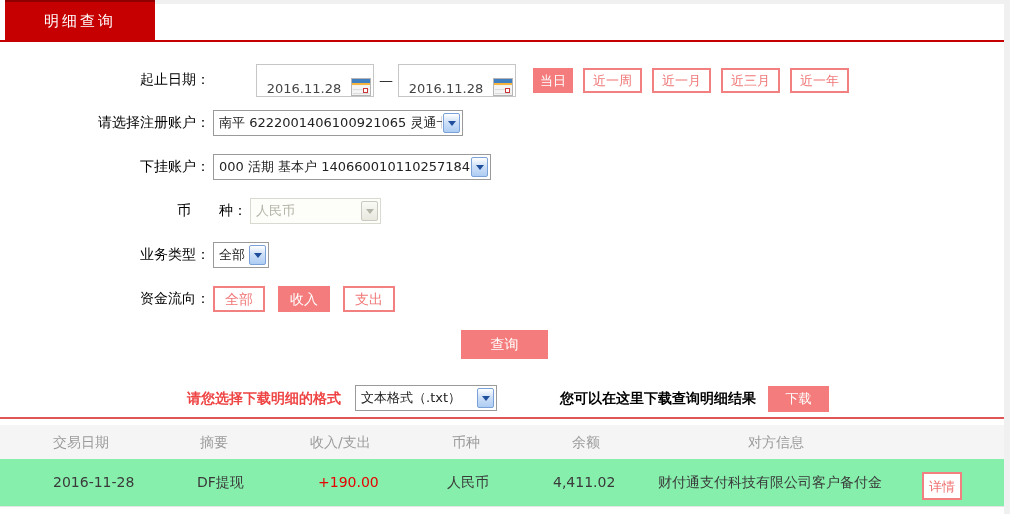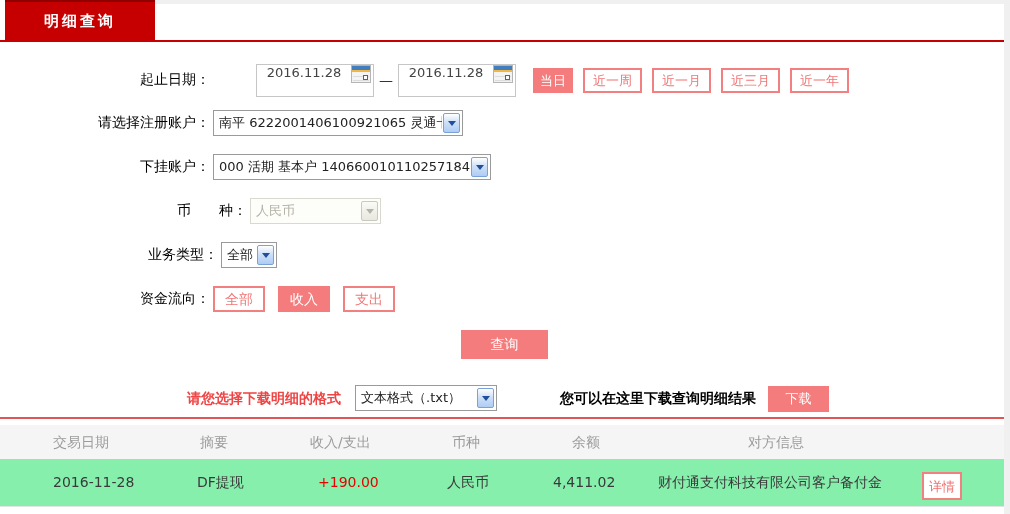--- a/index.html
+++ b/index.html
@@ -3,28 +3,28 @@
 <meta charset="utf-8">
 <style>
   html,body{margin:0;padding:0;}
   body{font-family:"DejaVu Sans","Liberation Sans",sans-serif;background:#fff;}
   .page{position:relative;width:1010px;height:514px;background:#fff;overflow:hidden;font-size:14px;color:#333;}
   .edge-top{position:absolute;left:155px;top:0;width:855px;height:4px;background:#f0f0f0;}
   .edge-right{position:absolute;left:1004px;top:0;width:6px;height:514px;background:#f0f0f0;}
   
   .tab{position:absolute;left:5px;top:0;width:150px;height:40px;background:#c60000;border-top:2px solid #8f0000;
        box-sizing:border-box;display:flex;align-items:center;justify-content:center;cursor:pointer;}
-  .tab span{color:#fff;font-size:15px;font-weight:bold;letter-spacing:3px;}
+  .tab span{color:#fff;font-size:15px;font-weight:normal;letter-spacing:3px;}
   .tab-underline{position:absolute;left:0;top:40px;width:1004px;height:2px;background:#c60000;}
   
   .form-row{position:absolute;left:0;display:flex;align-items:center;height:26px;}
   .form-label{width:210px;text-align:right;color:#000;font-size:14px;flex:0 0 210px;white-space:pre;}
   .controls{display:flex;align-items:center;margin-left:3px;}
   
-  .date-input{display:flex;align-items:flex-start;width:118px;height:33px;border:1px solid #c6c6c6;box-sizing:border-box;
+  .date-input{display:flex;align-items:flex-end;width:118px;height:33px;border:1px solid #c6c6c6;box-sizing:border-box;
               background:#fff;cursor:text;}
   .date-input .dval{flex:1;text-align:center;font-size:13px;color:#444;}
   .dash{margin:0 5px;color:#333;}
   .cal-icon{position:relative;width:20px;height:18px;margin-right:2px;display:inline-block;background:#f2f2f2;
             border:1px solid #b5b5b5;box-sizing:border-box;cursor:pointer;flex:0 0 20px;}
   .cal-top{position:absolute;left:0;right:0;top:0;height:4px;background:#3f7ec0;}
   .cal-stripe{position:absolute;left:0;right:0;top:4px;height:2px;background:#f5b53f;}
   .cal-grid{position:absolute;left:1px;right:1px;top:7px;bottom:1px;
             background:repeating-linear-gradient(0deg,#dcdcdc 0 1px,#f4f4f4 1px 4px),
                        repeating-linear-gradient(90deg,#dcdcdc 0 1px,transparent 1px 4px);}
@@ -140,21 +140,21 @@
     <div class="controls">
       <div class="select disabled" style="width:131px;">
         <span class="select-value">人民币</span>
         <span class="select-arrow">
             <i></i>
           </span>
       </div>
     </div>
   </div>
 
-  <div class="form-row" style="top:242px;padding-left:8px;">
+  <div class="form-row" style="top:242px;">
     <div class="form-label">业务类型：</div>
     <div class="controls">
       <div class="select" style="width:56px;">
         <span class="select-value">全部</span>
         <span class="select-arrow">
             <i></i>
           </span>
       </div>
     </div>
   </div>

